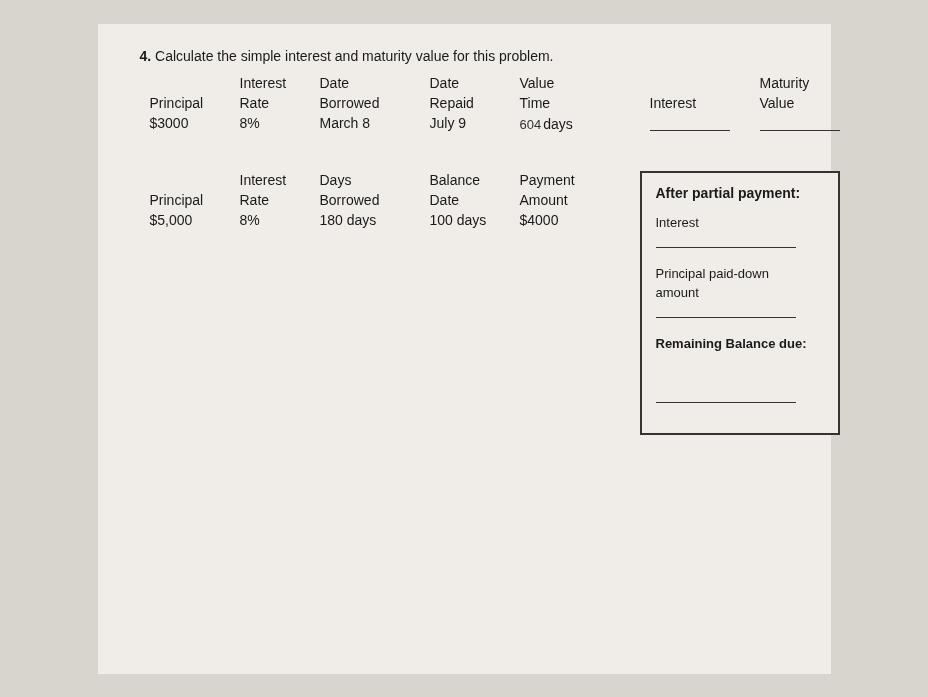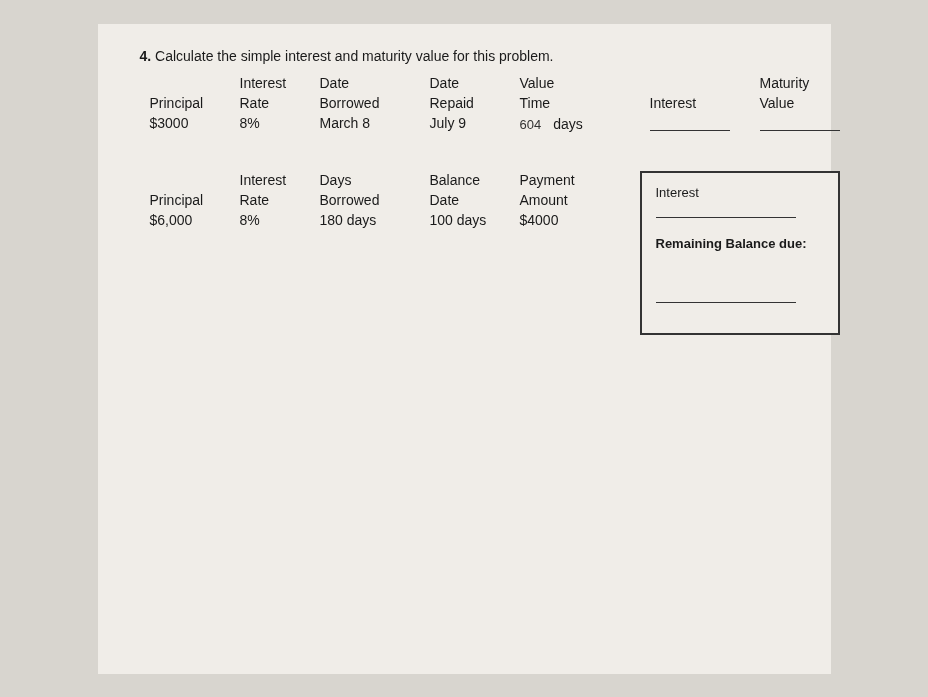--- a/index.html
+++ b/index.html
@@ -136,21 +136,21 @@
       <div class="cell header-row" style="display:flex;align-items:center;gap:4px;">
         <span>Time</span>
       </div>
       <div class="cell header-row">Interest</div>
       <div class="cell header-row">Value</div>
 
       <div class="cell">$3000</div>
       <div class="cell">8%</div>
       <div class="cell">March 8</div>
       <div class="cell">July 9</div>
-      <div class="cell" style="display:flex;align-items:center;gap:12px;">
+      <div class="cell" style="display:flex;align-items:center;gap:2px;">
         <span class="handwritten">604</span>
         <span>days</span>
       </div>
       <div class="cell">
         <span class="underline-field"></span>
       </div>
       <div class="cell">
         <span class="underline-field"></span>
       </div>
     </div>
@@ -168,35 +168,41 @@
           <div class="cell header-row">Days</div>
           <div class="cell header-row">Balance</div>
           <div class="cell header-row">Payment</div>
 
           <div class="cell header-row">Principal</div>
           <div class="cell header-row">Rate</div>
           <div class="cell header-row">Borrowed</div>
           <div class="cell header-row">Date</div>
           <div class="cell header-row">Amount</div>
 
-          <div class="cell">$6,000</div>
+          <div class="cell">$5,000</div>
           <div class="cell">8%</div>
           <div class="cell">180 days</div>
           <div class="cell">100 days</div>
           <div class="cell">$4000</div>
         </div>
       </div>
 
       <div class="partial-box">
+        <div class="box-title">After partial payment:</div>
 
         <div class="field-row">
           <div class="field-label">Interest</div>
           <span class="field-line"></span>
         </div>
 
+        <div class="field-row">
+          <div class="field-label">Principal paid-down</div>
+          <div class="field-label">amount</div>
+          <span class="field-line"></span>
+        </div>
 
         <div class="field-row">
           <div class="remaining-label">Remaining Balance due:</div>
           <br>
           <span class="field-line"></span>
         </div>
       </div>
     </div>
   </div>
 

